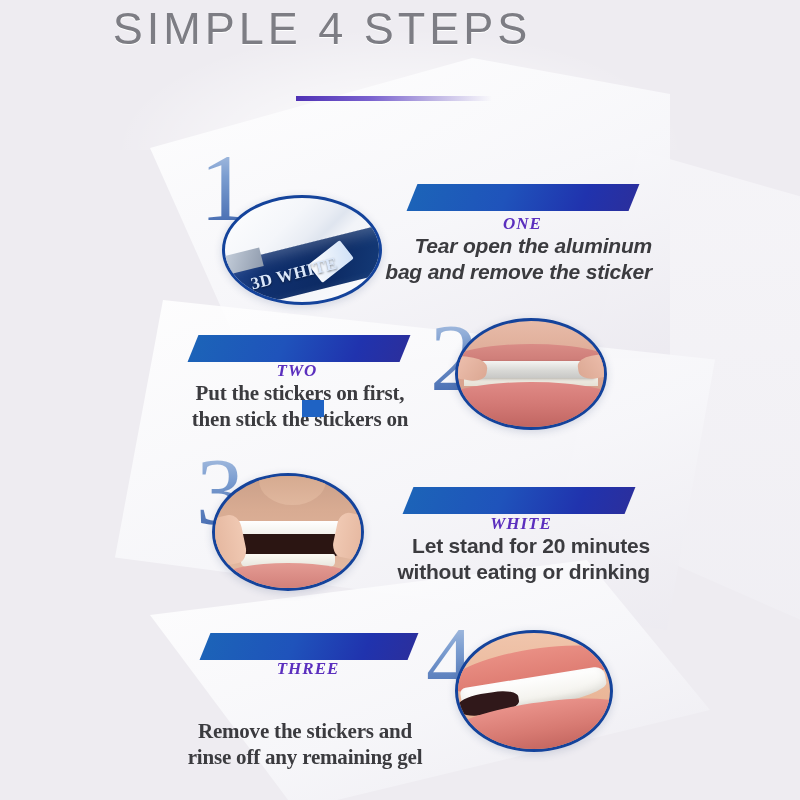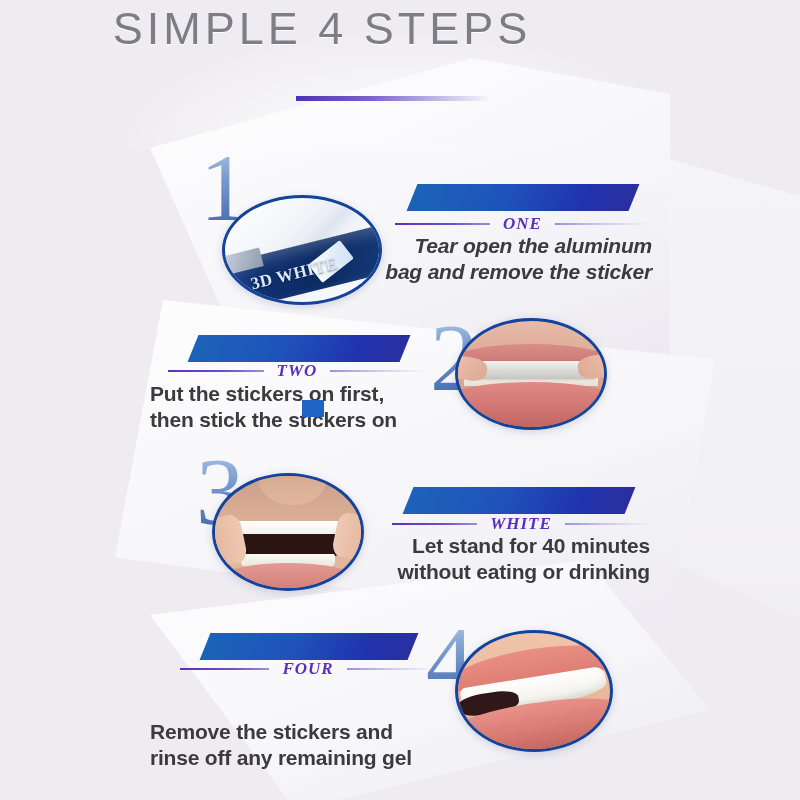--- a/index.html
+++ b/index.html
@@ -244,20 +244,21 @@
     transform:skewX(-22deg);
     z-index:3;
   }
 
   .ordinal-row {
     position:absolute;
     display:flex;
     align-items:center;
     z-index:3;
     height:20px;
+    flex-direction:column;
   }
   .ord-line { height:2px; flex:1 1 auto; }
   .ord-line.left  { background:linear-gradient(90deg,#5b2fbe 0%,#6e4fc9 60%,#9d8edb 100%); }
   .ord-line.right { background:linear-gradient(90deg,#9d8edb 0%,#cdc5e8 45%,rgba(235,233,242,0) 100%); }
   .ordinal {
     font-family:"Liberation Serif", serif;
     font-style:italic;
     font-weight:700;
     font-size:17px;
     letter-spacing:1px;
@@ -270,21 +271,21 @@
     position:absolute;
     z-index:3;
     font-size:21px;
     font-weight:700;
     line-height:1.22;
     color:#3b3b3f;
     white-space:pre-line;
     letter-spacing:-.2px;
   }
   .body-text.right-al { text-align:right; }
-  .body-text.left-al  { text-align:left; }
+  .body-text.left-al  { text-align:center;font-family:Liberation Serif, serif; }
 
   .glitch {
     position:absolute;
     width:22px; height:17px;
     background:#1f63c4;
     z-index:5;
   }
 </style>
 </head>
 <body>
@@ -369,41 +370,41 @@
     </div>
 
     <div class="banner" style="left:408px; top:487px; width:222px;"></div>
 
     <div class="ordinal-row" style="left:392px; top:514px; width:258px;">
       <div class="ord-line left"></div>
       <div class="ordinal">WHITE</div>
       <div class="ord-line right"></div>
     </div>
 
-    <div class="body-text right-al" style="left:332px; top:533px; width:318px;">Let stand for 40 minutes
+    <div class="body-text right-al" style="left:332px; top:533px; width:318px;">Let stand for 20 minutes
 without eating or drinking</div>
   </div>
 
   <div class="step">
     <div class="num" style="left:426px; top:613px;">4</div>
 
     <div class="photo ph4" style="left:455px; top:630px; width:158px; height:122px;">
       <div class="ph-in">
         <div class="lip-u"></div>
         <div class="teeth"></div>
         <div class="dark"></div>
         <div class="lip-b"></div>
       </div>
     </div>
 
     <div class="banner" style="left:205px; top:633px; width:208px;"></div>
 
     <div class="ordinal-row" style="left:180px; top:659px; width:256px;">
       <div class="ord-line left"></div>
-      <div class="ordinal">FOUR</div>
+      <div class="ordinal">THREE</div>
       <div class="ord-line right"></div>
     </div>
 
     <div class="body-text left-al" style="left:150px; top:719px; width:310px;">Remove the stickers and
 rinse off any remaining gel</div>
   </div>
 
 </div>
 
 </body></html>

